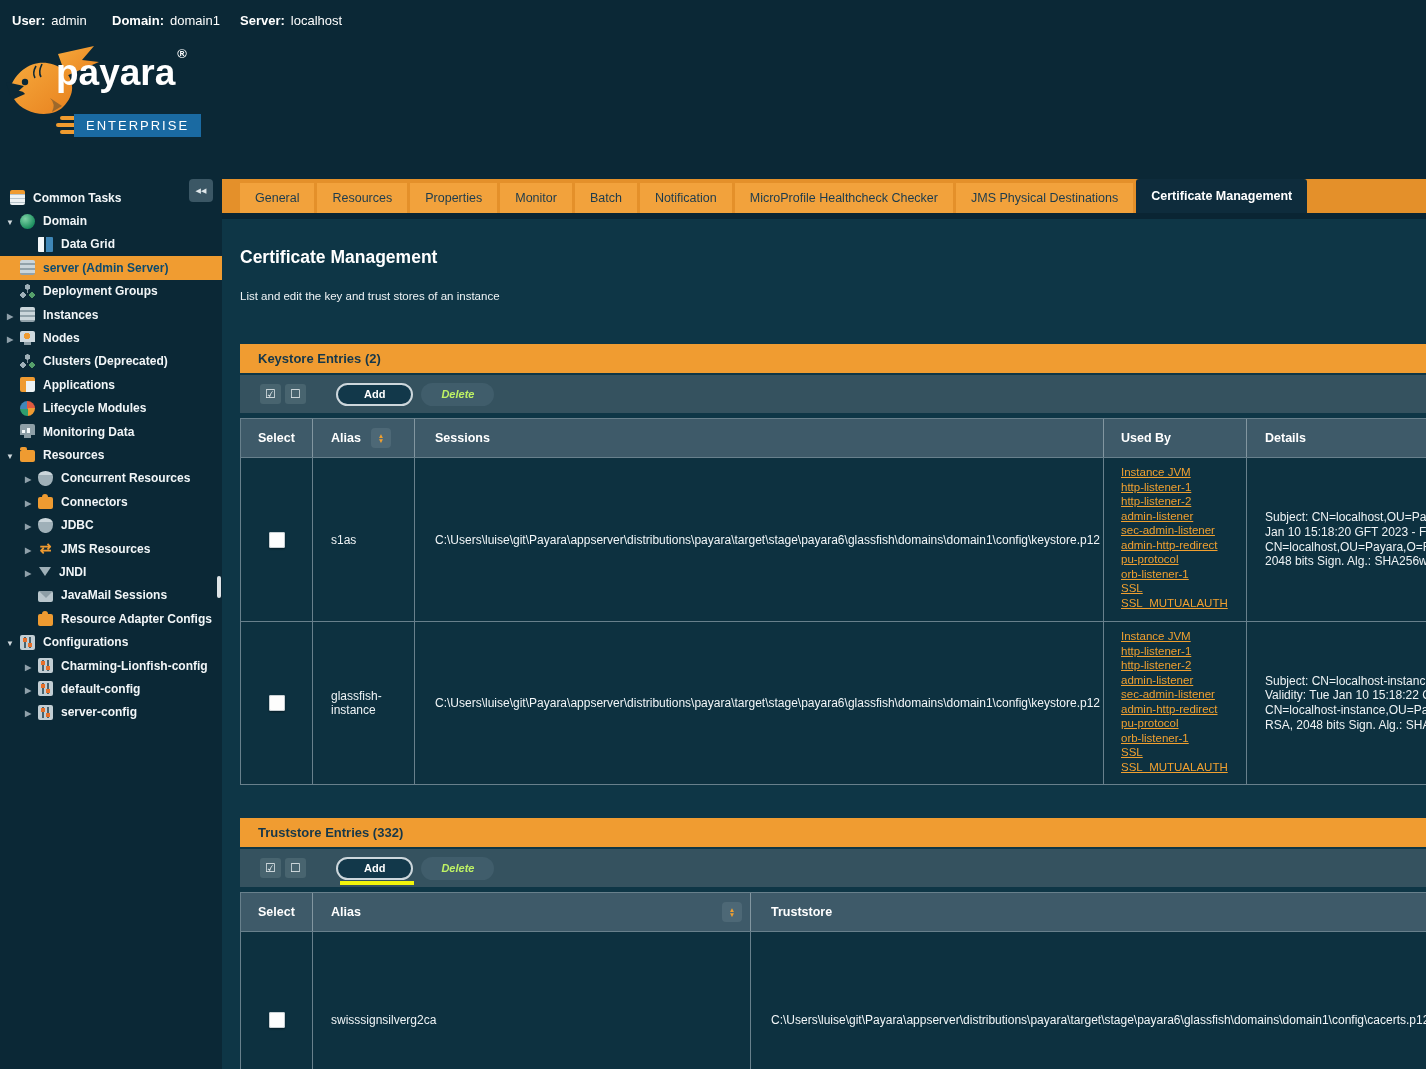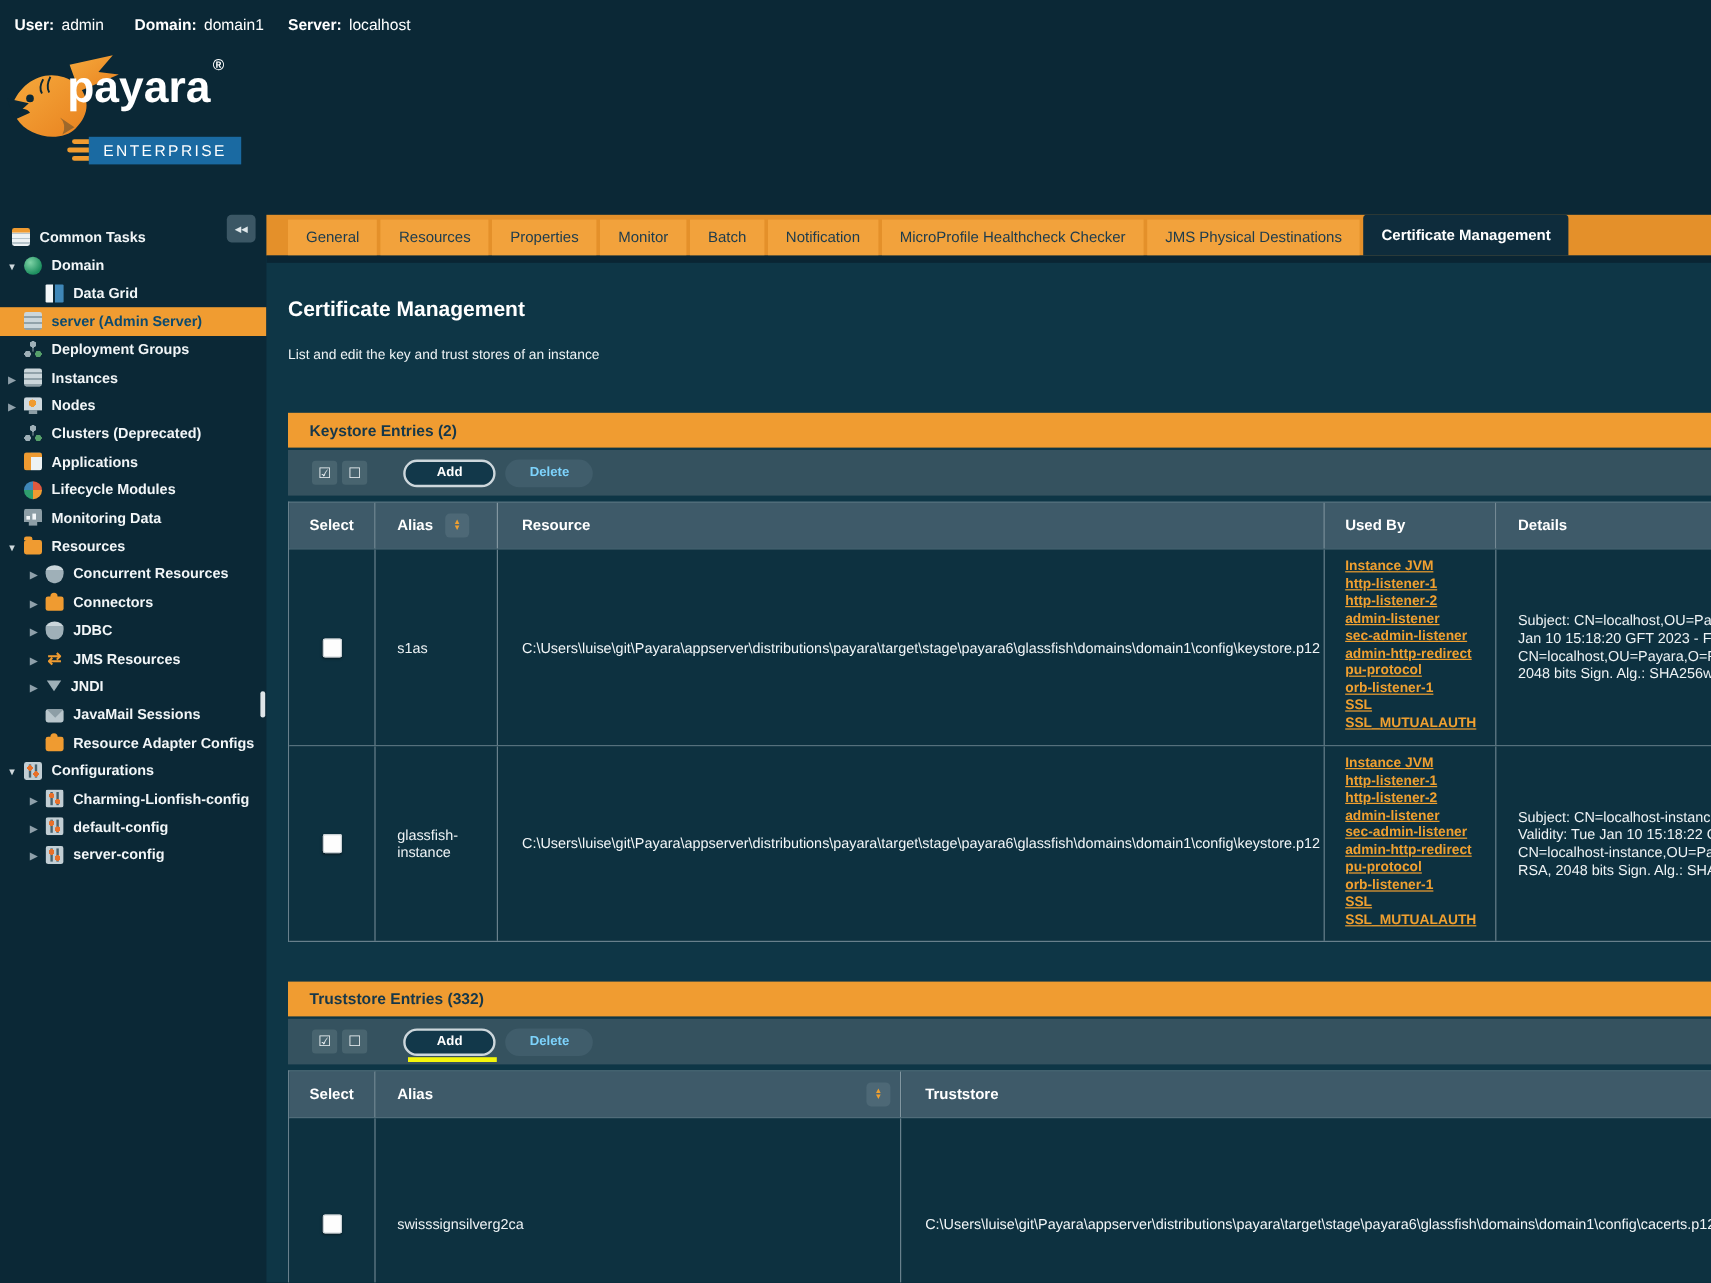--- a/index.html
+++ b/index.html
@@ -119,21 +119,21 @@
   .toolbar { height:38px; background:#35525f; margin-top:2px; display:flex; align-items:center;
              padding-left:20px; position:relative; }
   .tbtn { width:21px; height:20px; background:#48646f; border:none; border-radius:3px; color:#eef3f5;
           display:flex; align-items:center; justify-content:center; cursor:pointer; }
   .tbtn + .tbtn { margin-left:4px; }
   .tbtn.all::before { content:"\2611"; font-size:12px; }
   .tbtn.none::before { content:"\2610"; font-size:12px; }
   .btn { height:23px; border-radius:12px; font-size:11px; font-weight:bold; cursor:pointer;
          font-family:"Liberation Sans",sans-serif; }
   .btn-add { margin-left:30px; padding:0 26px; background:#12384a; border:2px solid #cdd7dc; color:#fff; position:relative; }
-  .btn-del { margin-left:8px; padding:0 20px; background:#405d6b; border:none; color:#7dd3fc; }
+  .btn-del { margin-left:8px; padding:0 20px; background:#405d6b; border:none; color:#bef264; font-style:italic; }
   .add-underline { position:absolute; left:2px; bottom:-7px; width:74px; height:4px; background:#f2f50c; }
 
   .tbl { margin-top:5px; border:1px solid #68808c; border-bottom:none; }
   .trow { display:flex; border-bottom:1px solid #68808c; background:#0d3140; }
   .trow.head { background:none; }
   .cell { border-right:1px solid #68808c; flex:none; position:relative; }
   .cell:last-child { border-right:none; }
   .head .cell { background:#3e5a69; border-right:1px solid #8296a0; height:38px; display:flex;
                 align-items:center; font-size:12.5px; font-weight:bold; color:#fff; }
   .head .cell:last-child { border-right:none; }
@@ -150,21 +150,21 @@
 
   .rk1 { height:164px; } .rk2 { height:163px; } .rt1 { height:176px; }
   .c-center { display:flex; align-items:center; justify-content:center; }
   .cbx { width:16px; height:16px; background:#fdfdfd; border-radius:2px;
          box-shadow:inset 0 0 0 1px #c8d0d4, 0 1px 2px rgba(0,0,0,.4); cursor:pointer; }
   .c-alias { display:flex; align-items:center; font-size:12px; color:#eef3f5; padding-left:18px;
              padding-right:14px; }
   .c-path { display:flex; align-items:center; font-size:12px; color:#f2f6f8; padding-left:20px;
             white-space:nowrap; overflow:hidden; }
   .c-links { padding:7px 0 0 17px; display:flex; flex-direction:column; }
-  .ul { color:#f0a030; font-size:11.5px; font-weight:bold; line-height:14.5px; text-decoration:underline;
+  .ul { color:#f0a030; font-size:11.5px; font-weight:normal; line-height:14.5px; text-decoration:underline;
         cursor:pointer; white-space:nowrap; width:max-content;text-align:right; }
   .c-details { display:flex; flex-direction:column; justify-content:center; padding-left:18px; }
   .dl { font-size:12px; line-height:14.6px; color:#eef3f5; white-space:nowrap; }
 </style>
 </head>
 <body>
 
 <div class="stage">
 
   <div class="topbar">
@@ -379,21 +379,21 @@
       <div class="tbl" style="width:1437px">
         <div class="trow head">
           <div class="cell kc1 hpad">Select</div>
           <div class="cell kc2 alias-h">
             <span>Alias</span>
             <button class="sortbtn">
                 <i class="up"></i>
                 <i class="dn"></i>
               </button>
           </div>
-          <div class="cell kc3" style="padding-left:20px">Resource</div>
+          <div class="cell kc3" style="padding-left:20px">Sessions</div>
           <div class="cell kc4 hpad">Used By</div>
           <div class="cell kc5" style="padding-left:18px">Details</div>
         </div>
         <div class="trow rk1">
           <div class="cell kc1 c-center">
               <span class="cbx"></span>
             </div>
           <div class="cell kc2 c-alias">s1as</div>
           <div class="cell kc3 c-path">C:\Users\luise\git\Payara\appserver\distributions\payara\target\stage\payara6\glassfish\domains\domain1\config\keystore.p12</div>
           <div class="cell kc4 c-links">

